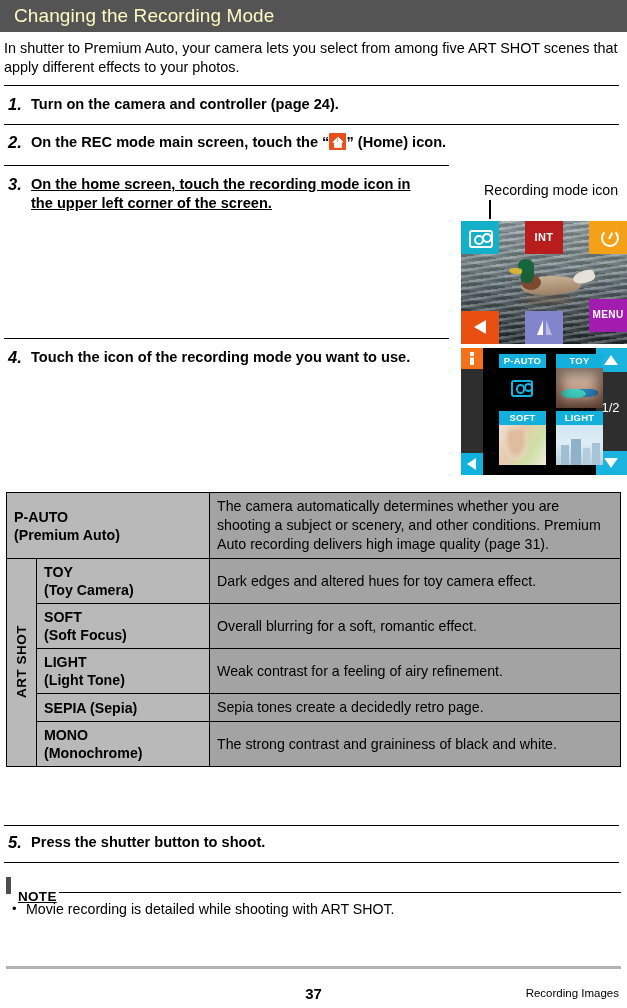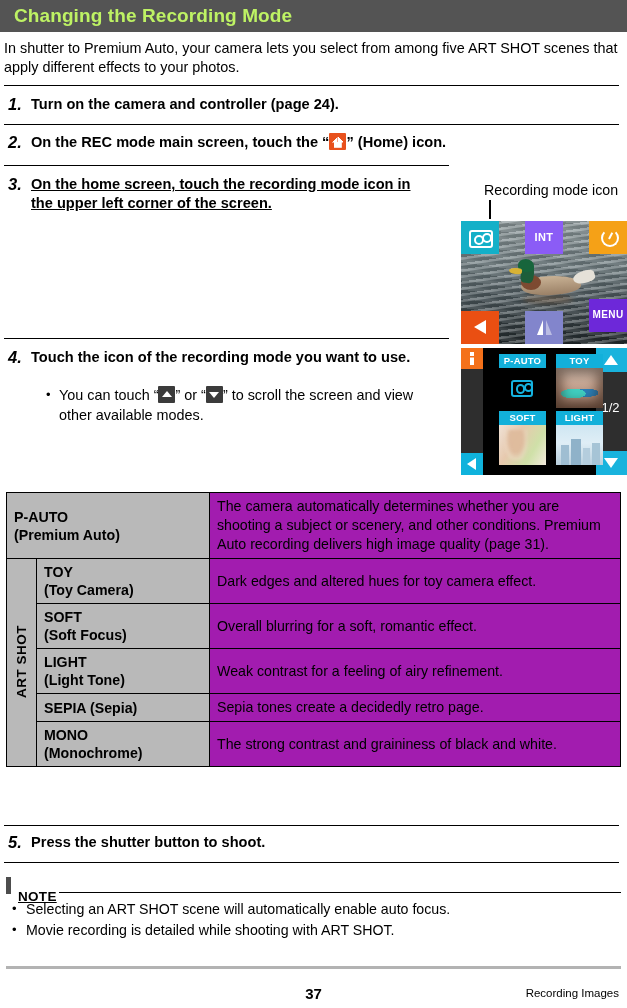--- a/index.html
+++ b/index.html
@@ -19,23 +19,23 @@
   
   .header-bar {
     position: absolute;
     left: 0; top: 0;
     width: 627px; height: 32px;
     background: #545454;
   }
   .header-title {
     position: absolute;
     left: 14px; top: 5px;
-    color: #bef264;
+    color: #fef9c3;
     font-size: 19px;
-    font-weight: bold;
+    font-weight: normal;
     letter-spacing: 0.1px;
   }
 
   
   .intro {
     position: absolute;
     left: 4px; top: 39px;
     width: 620px;
     font-size: 14.4px;
     line-height: 19px;
@@ -205,25 +205,25 @@
     background: rgba(120,90,60,0.38);
     border-radius: 50%;
     filter: blur(2px);
   }
 
   .tile {
     position: absolute;
     width: 38px; height: 33px;
   }
   .t-cam    { left: 0;    top: 0;   background: #14b0c8; }
-  .t-int    { left: 64px; top: 0;   background: #8b5cf6; }
+  .t-int    { left: 64px; top: 0;   background: #b91c1c; }
   .t-timer  { left: 128px;top: 0;   background: #f5a117; }
   .t-back   { left: 0;    top: 90px;background: #ea4f12; }
   .t-flip   { left: 64px; top: 90px;background: #8285cc; }
-  .t-menu   { left: 128px;top: 78px;background: #6d28d9; }
+  .t-menu   { left: 128px;top: 78px;background: #a21caf; }
 
   .tile-txt {
     position: absolute;
     left: 0; right: 0; top: 10px;
     text-align: center;
     color: #fff;
     font-size: 11px;
     font-weight: bold;
     letter-spacing: 0.4px;
   }
@@ -487,21 +487,21 @@
     vertical-align: middle;
     padding: 4px 7px;
   }
   .cell-name {
     background: #b9b9b9;
     font-weight: bold;
     line-height: 18px;
     width: 158px;
   }
   .cell-desc {
-    background: #a21caf;
+    background: #a3a3a3;
     line-height: 19px;
   }
   .cell-group {
     background: #b9b9b9;
     width: 14px;
     padding: 0;
     text-align: center;
   }
   .group-text {
     writing-mode: vertical-rl;
@@ -633,21 +633,20 @@
     <span class="tile-txt">MENU</span>
   </div>
 </div>
 
 <div class="rule" style="top:338px; width:445px;"></div>
 <div class="step" style="top:348px;">
   <span class="step-num">4.</span>
   <span class="step-body" style="top:0; width:390px;">Touch the icon of the recording mode you want to use.</span>
 </div>
 <div class="bullets" style="top:386px;">
-  <div class="bullet-row"><span>You can touch “</span><span class="chip chip-dark chip-up"></span><span>” or “</span><span class="chip chip-dark chip-down"></span><span>” to scroll the screen and view other available modes.</span></div>
 </div>
 
 <div class="screen2">
   <div class="s2-leftbar"></div>
   <div class="s2-rightbar"></div>
   <div class="s2-info"></div>
   <div class="s2-back"></div>
   <div class="s2-up"></div>
   <div class="s2-down"></div>
   <div class="s2-page">1/2</div>
@@ -726,20 +725,19 @@
   <span class="step-num">5.</span>
   <span class="step-body" style="top:0; width:580px;">Press the shutter button to shoot.</span>
 </div>
 <div class="rule" style="top:862px; width:615px;"></div>
 
 <div class="note-wrap">
   <div class="note-tab"></div>
   <div class="note-title">NOTE</div>
   <div class="note-rule"></div>
   <div class="note-items">
-    <div class="note-row">Selecting an ART SHOT scene will automatically enable auto focus.</div>
     <div class="note-row">Movie recording is detailed while shooting with ART SHOT.</div>
   </div>
 </div>
 
 <div class="footer-rule"></div>
 <div class="page-num">37</div>
 <div class="footer-right">Recording Images</div>
 
 </body></html>

